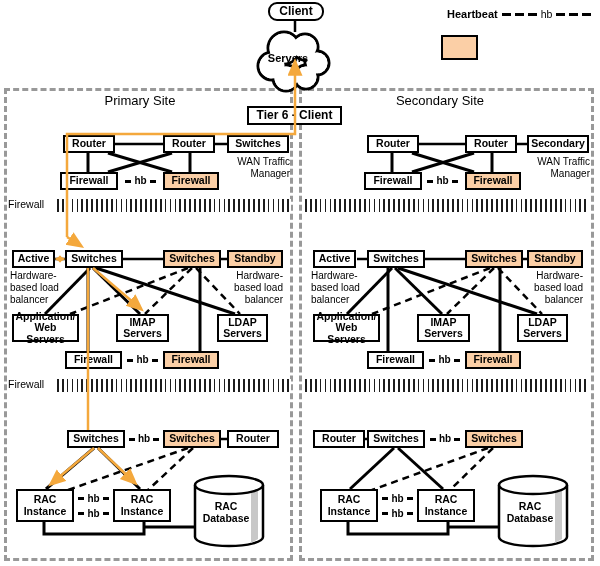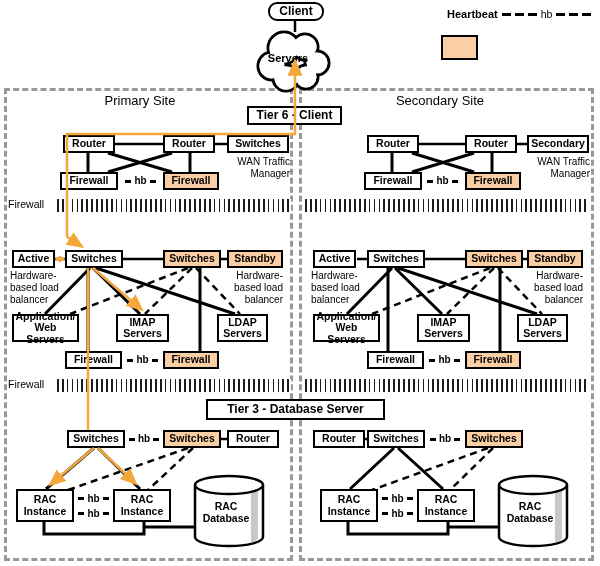--- a/index.html
+++ b/index.html
@@ -140,21 +140,20 @@
       <span class="d"></span>
       <span class="d"></span>
     <span style="font-weight:normal;font-size:10.5px;">hb</span>
     <span class="d"></span>
       <span class="d"></span>
       <span class="d"></span>
   </div>
   <div class="box standby" style="left:441px;top:35px;width:37px;height:25px;"></div>
 
   <div class="box tier" style="left:247px;top:106px;width:95px;height:19px;">Tier 6 - Client</div>
-  <div class="box tier" style="left:206px;top:399px;width:179px;height:21px;">Tier 3 - Database Server</div>
 
   <div class="box" style="left:63px;top:135px;width:52px;height:18px;">Router</div>
   <div class="box" style="left:163px;top:135px;width:52px;height:18px;">Router</div>
   <div class="box" style="left:227px;top:135px;width:62px;height:18px;">Switches</div>
   <div class="note r" style="left:234px;top:156px;width:56px;">WAN Traffic Manager</div>
   <div class="box" style="left:60px;top:172px;width:58px;height:18px;">Firewall</div>
   <div class="box standby" style="left:163px;top:172px;width:56px;height:18px;">Firewall</div>
   <div class="hb" style="left:119px;top:174px;width:43px;height:14px;">
     <span class="d"></span>
       <span>hb</span>

